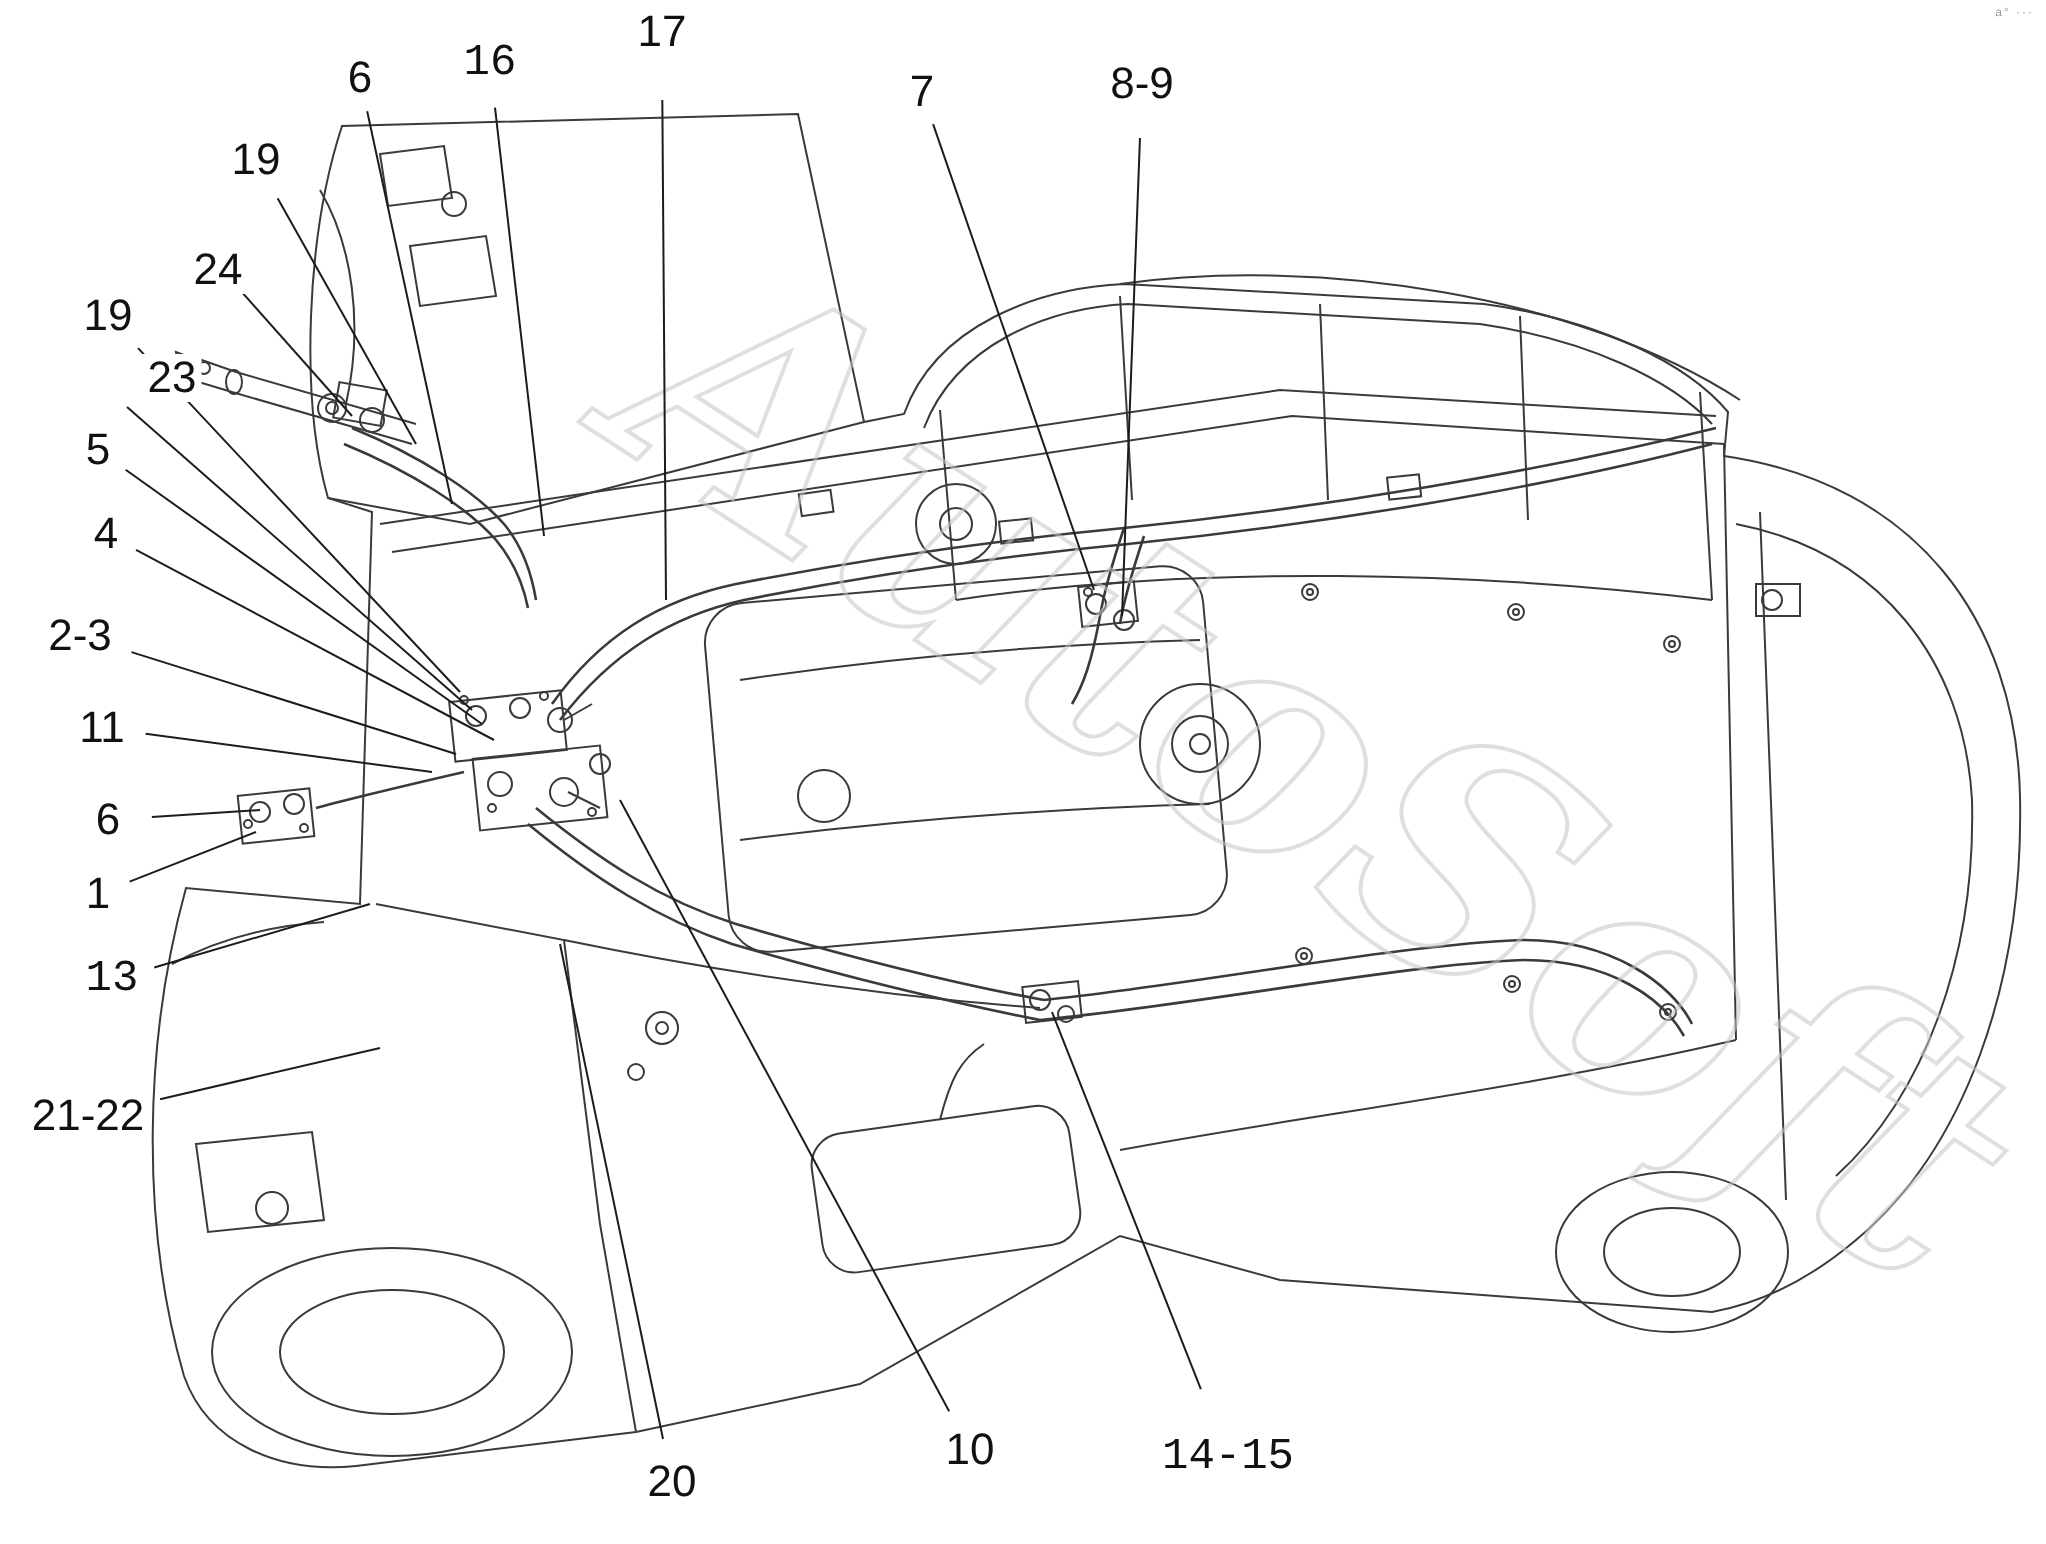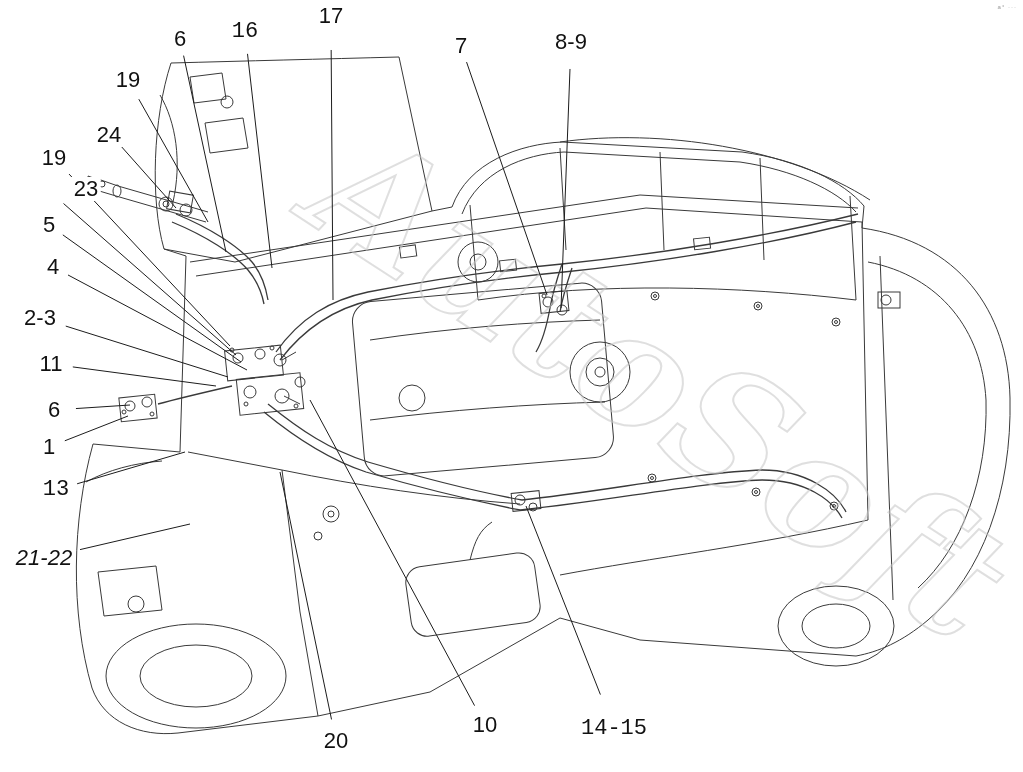--- a/index.html
+++ b/index.html
@@ -223,21 +223,21 @@
       <div class="callout-label" style="left: 109px; top: 118px; margin-top: 17px;">24</div>
       <div class="callout-label" style="left: 54px; top: 158px;">19</div>
       <div class="callout-label" style="left: 58px; top: 189px; margin-left: 28px;">23</div>
       <div class="callout-label" style="left: 49px; top: 225px;">5</div>
       <div class="callout-label" style="left: 53px; top: 267px;">4</div>
       <div class="callout-label" style="left: 40px; top: 318px;">2-3</div>
       <div class="callout-label" style="left: 51px; top: 364px;">11</div>
       <div class="callout-label" style="left: 54px; top: 410px;">6</div>
       <div class="callout-label" style="left: 49px; top: 447px;">1</div>
       <div class="callout-label" style="left: 56px; top: 490px; font-family: Liberation Mono, monospace;">13</div>
-      <div class="callout-label" style="left: 44px; top: 558px; font-style: italic;">21-22</div>
+      <div class="callout-label" style="left: 44px; top: 558px;">21-22</div>
       <div class="callout-label" style="left: 336px; top: 741px;">20</div>
       <div class="callout-label" style="left: 485px; top: 725px; text-align: right;">10</div>
       <div class="callout-label" style="left: 614px; top: 729px; font-family: Liberation Mono, monospace;">14-15</div>
     </div>
 
   <div class="corner-mark">a° ···</div>
 
 </div>
 
 </body></html>

